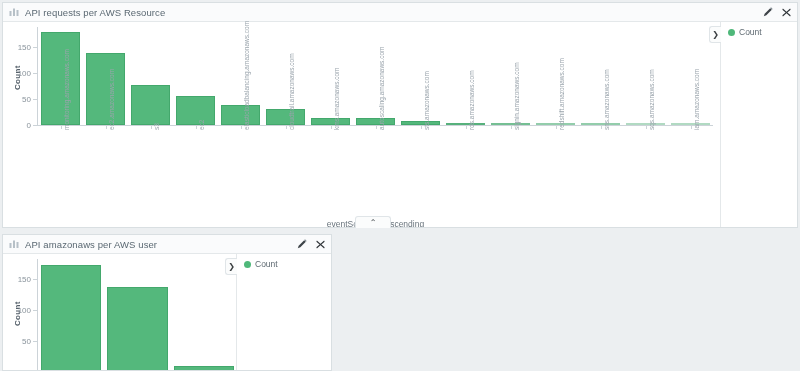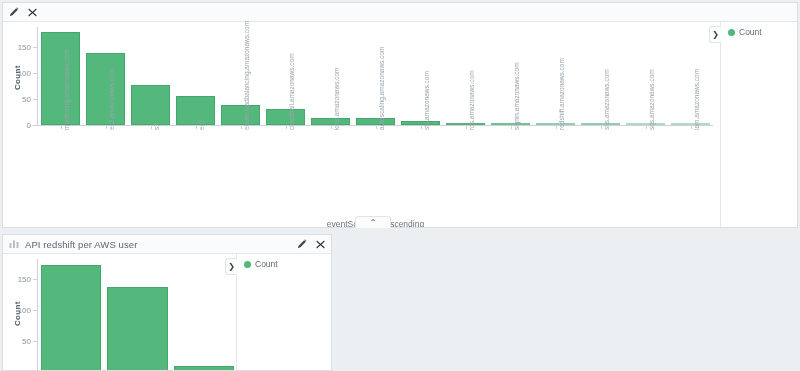--- a/index.html
+++ b/index.html
@@ -218,20 +218,30 @@
     font-size: 8px;
     line-height: 1;
   }
 </style>
 </head>
 <body>
 
 <div class="panel" id="panel-resource">
 
   <div class="panel-header">
+    <div class="panel-title-wrap">
+      <span class="hicon">
+        <svg width="10" height="10" viewBox="0 0 10 10">
+          <rect x="0.5" y="4" width="2" height="5" fill="#b6c0c7"></rect>
+          <rect x="4" y="1.5" width="2" height="7.5" fill="#b6c0c7"></rect>
+          <rect x="7.5" y="3" width="2" height="6" fill="#b6c0c7"></rect>
+        </svg>
+      </span>
+      <span class="panel-title">API requests per AWS Resource</span>
+    </div>
     <div class="panel-actions">
       <span class="hicon">
         <svg width="10" height="10" viewBox="0 0 12 12">
           <path d="M1 11 L2 8 L8.6 1.4 L10.6 3.4 L4 10 Z" fill="#3d4348"></path>
           <path d="M8.9 1.1 L10.9 3.1 L11.6 2.4 L9.6 0.4 Z" fill="#6d7980"></path>
         </svg>
       </span>
       <span class="hicon">
         <svg width="9" height="9" viewBox="0 0 10 10">
           <path d="M1 0.6 L5 4.2 L9 0.6 L9.6 2 L6 5 L9.6 8 L9 9.4 L5 5.8 L1 9.4 L0.4 8 L4 5 L0.4 2 Z" fill="#2f3438"></path>
@@ -330,21 +340,21 @@
 
   <div class="panel-header">
     <div class="panel-title-wrap">
       <span class="hicon">
         <svg width="10" height="10" viewBox="0 0 10 10">
           <rect x="0.5" y="4" width="2" height="5" fill="#b6c0c7"></rect>
           <rect x="4" y="1.5" width="2" height="7.5" fill="#b6c0c7"></rect>
           <rect x="7.5" y="3" width="2" height="6" fill="#b6c0c7"></rect>
         </svg>
       </span>
-      <span class="panel-title">API redshift per AWS user</span>
+      <span class="panel-title">API amazonaws per AWS user</span>
     </div>
     <div class="panel-actions">
       <span class="hicon">
         <svg width="10" height="10" viewBox="0 0 12 12">
           <path d="M1 11 L2 8 L8.6 1.4 L10.6 3.4 L4 10 Z" fill="#3d4348"></path>
           <path d="M8.9 1.1 L10.9 3.1 L11.6 2.4 L9.6 0.4 Z" fill="#6d7980"></path>
         </svg>
       </span>
       <span class="hicon">
         <svg width="9" height="9" viewBox="0 0 10 10">

